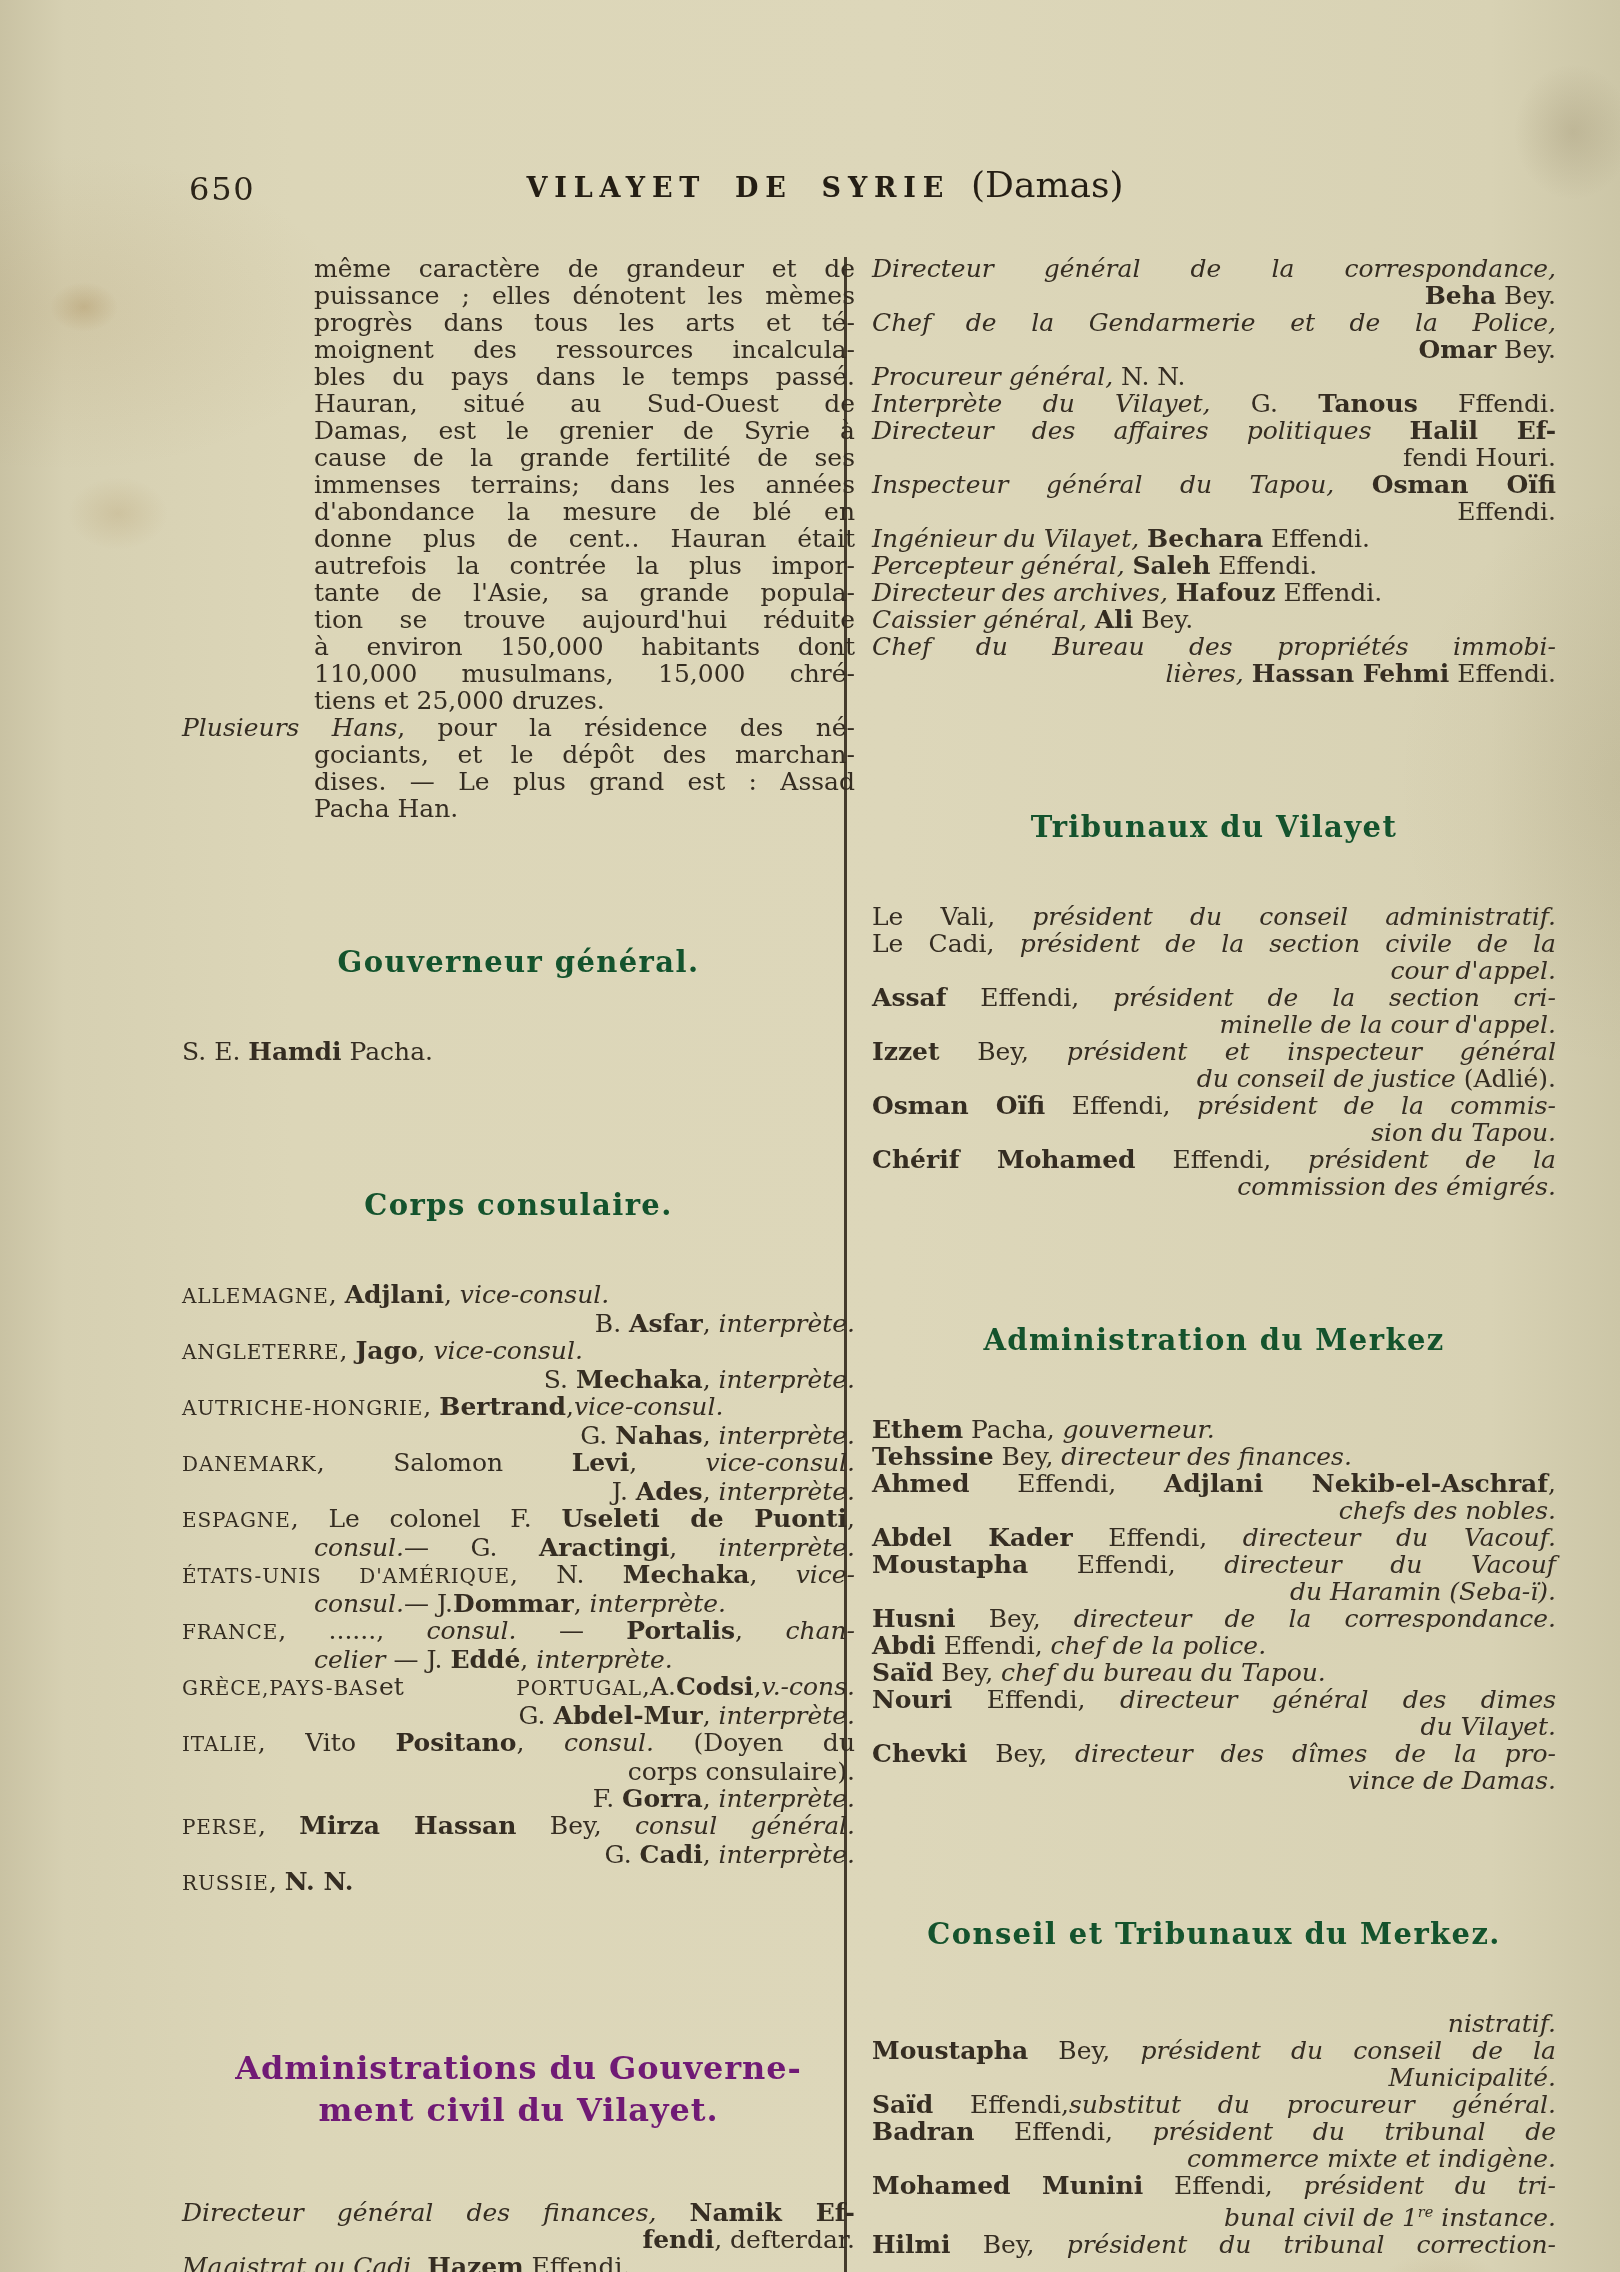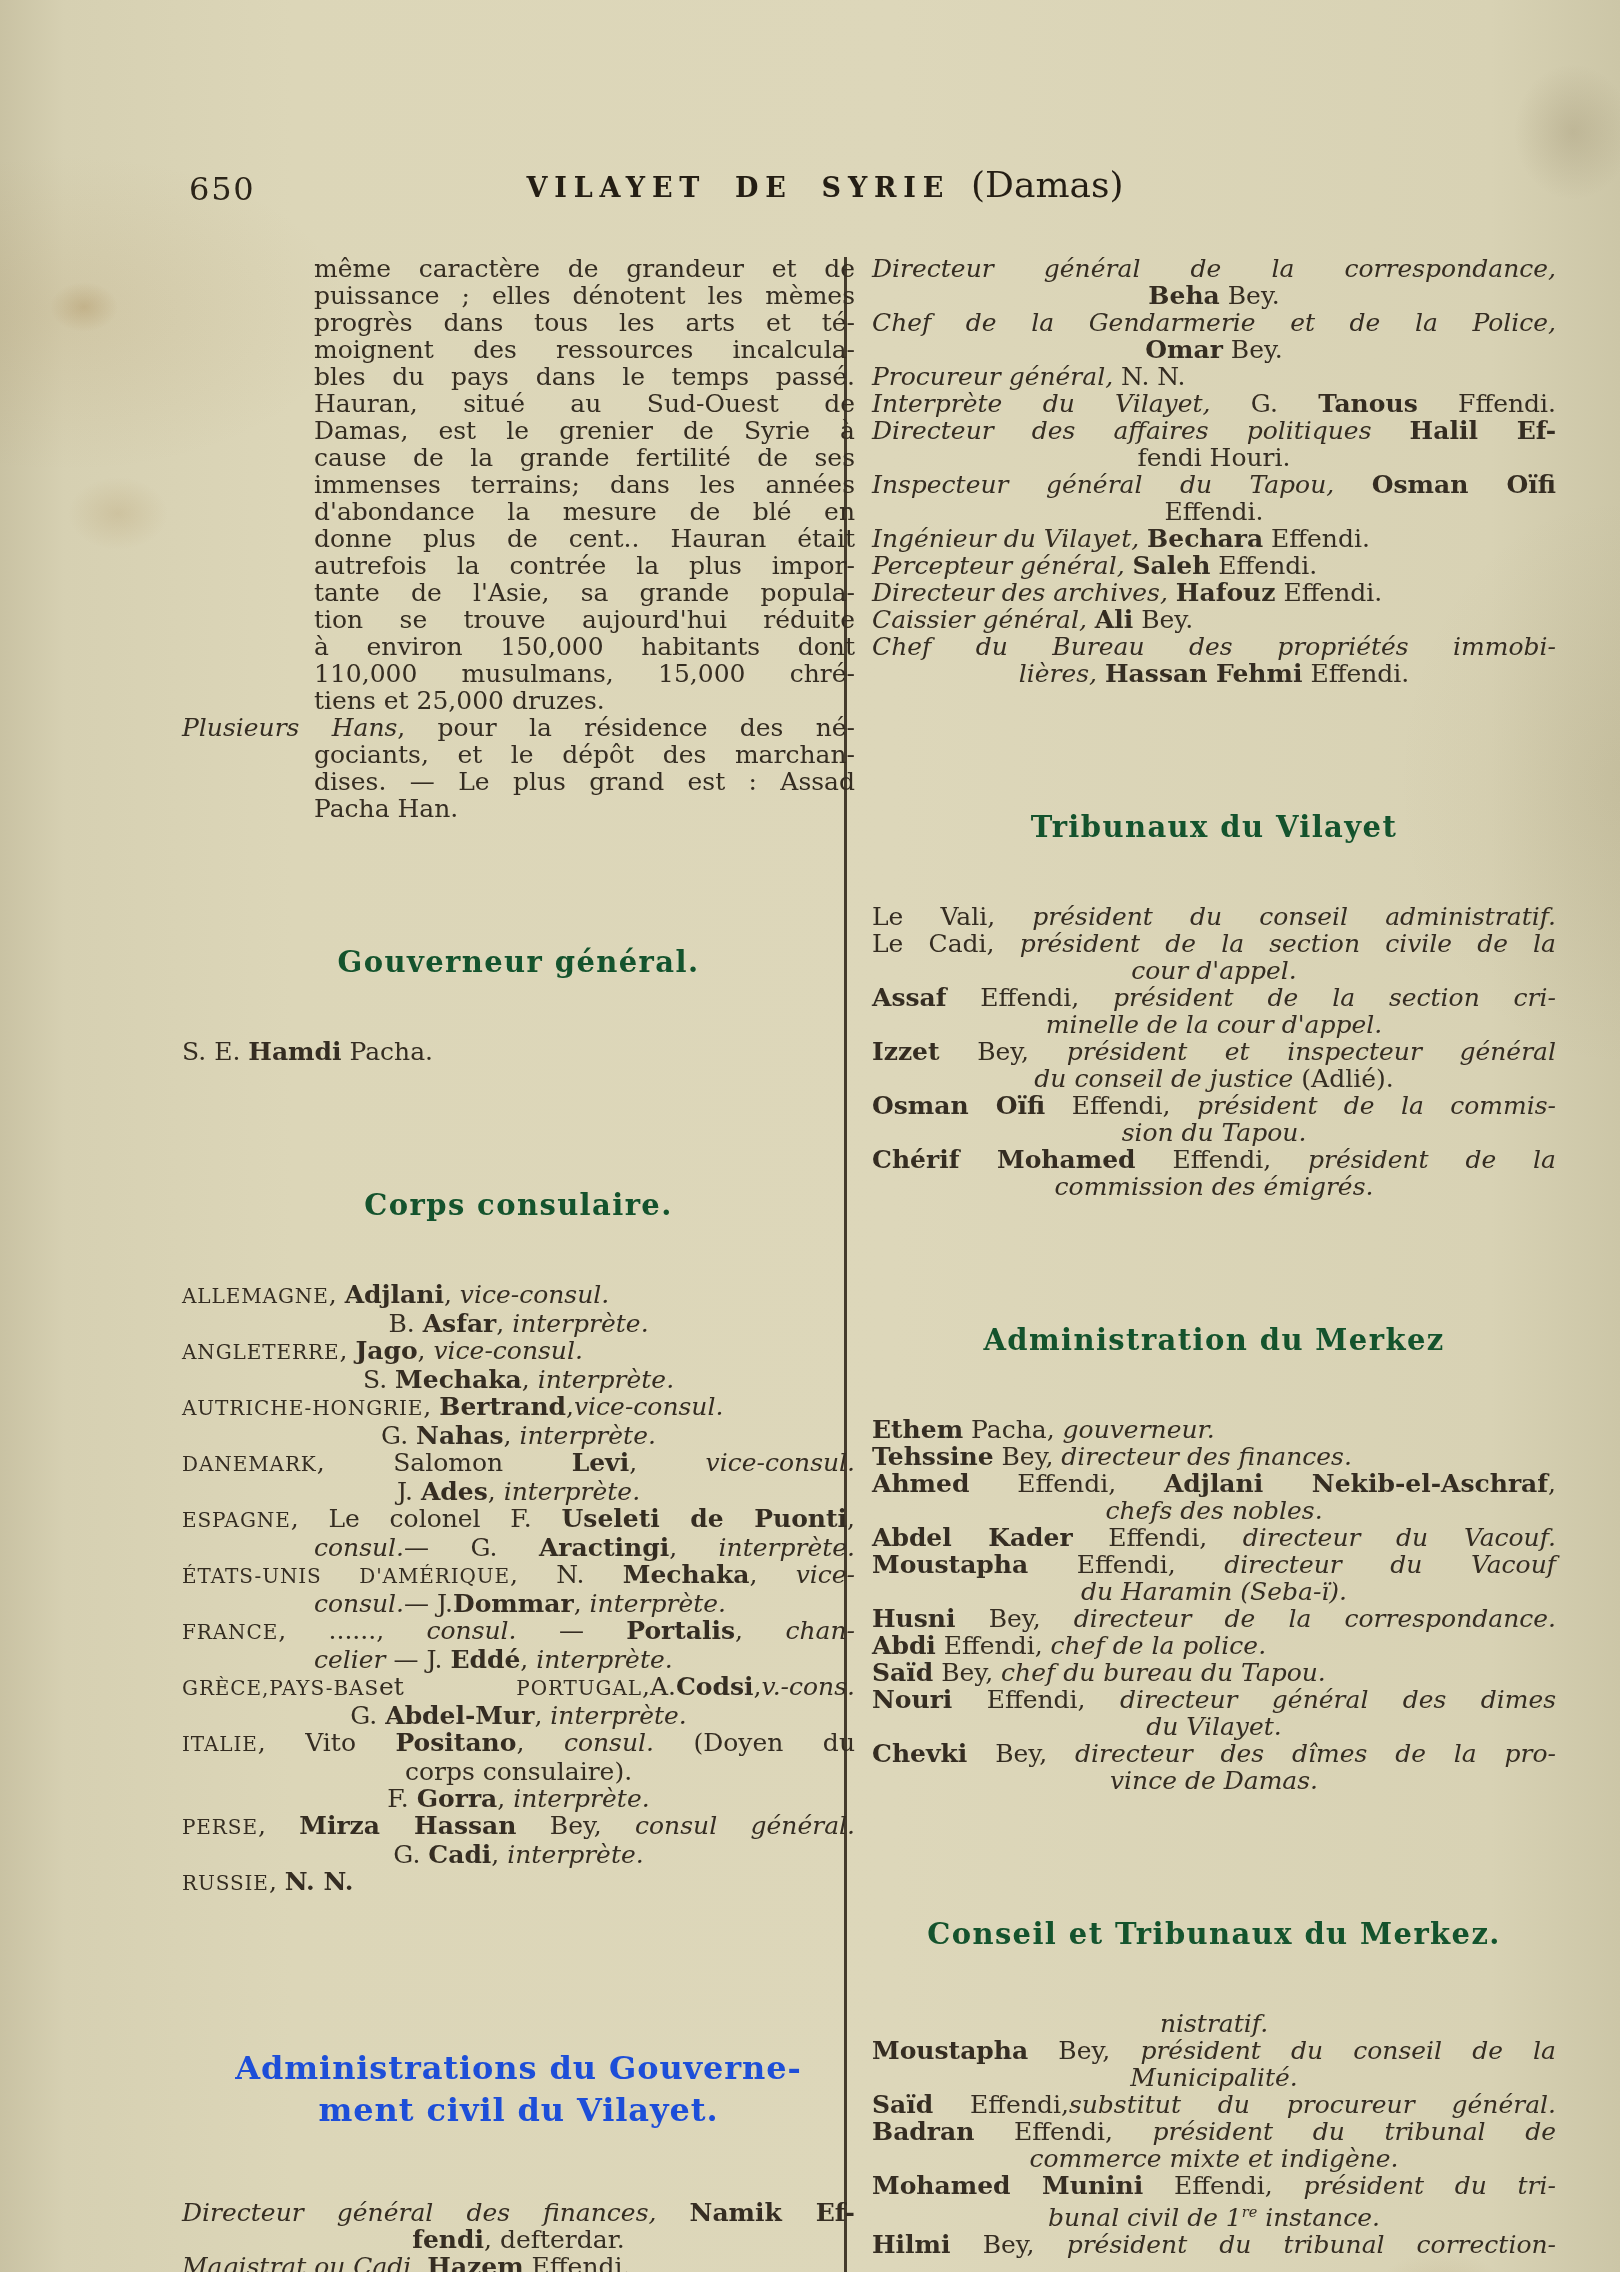--- a/index.html
+++ b/index.html
@@ -30,28 +30,28 @@
   .divider{position:absolute;left:844px;top:257px;width:3.2px;height:2095px;background:#453c2d;}
 
   .col{position:absolute;top:255px;}
   .col-left{left:182px;width:673px;}
   .col-right{left:872px;width:684px;}
 
   .block{margin:0;}
   .line{font-size:25px;line-height:27px;white-space:nowrap;}
   .a-l{text-align:left;}
   .a-i{padding-left:132px;text-align:left;}
-  .a-c{text-align:center;white-space:normal;}
+  .a-c{text-align:right;white-space:normal;}
   .a-j{text-align:justify;text-align-last:justify;white-space:normal;}
   .a-ji{padding-left:132px;text-align:justify;text-align-last:justify;white-space:normal;}
 
   .k-heading{margin:123px 0 59px;}
   .k-heading .line{font-size:29px;line-height:34px;font-weight:700;text-align:center;letter-spacing:1.4px;color:#14532d;white-space:normal;padding:0;}
   .k-heading2{margin:150px 0 68px;}
-  .k-heading2 .line{font-size:32px;line-height:42px;font-weight:700;text-align:center;letter-spacing:0.9px;color:#1d4ed8;white-space:normal;padding:0;}
+  .k-heading2 .line{font-size:32px;line-height:42px;font-weight:700;text-align:center;letter-spacing:0.9px;color:#701a75;white-space:normal;padding:0;}
   .col > .block:first-child{margin-top:0;}
 
   .rb{font-weight:700;}
   .ri{font-style:italic;}
   .rc{text-transform:uppercase;font-size:0.80em;letter-spacing:0.9px;}
   .rsup{vertical-align:super;font-size:0.58em;}
 </style>
 </head>
 <body>
 

